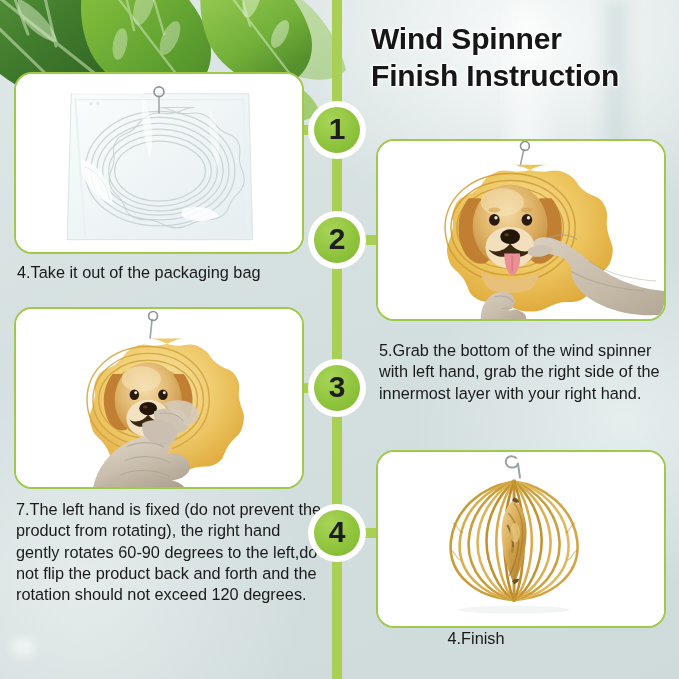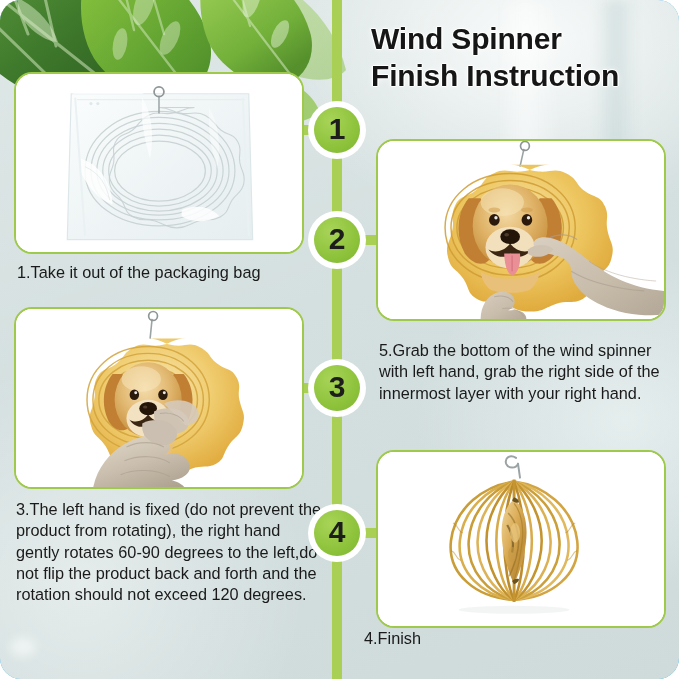--- a/index.html
+++ b/index.html
@@ -10,21 +10,20 @@
     overflow: hidden;
     font-family: "Liberation Sans", sans-serif;
   }
 
   #infographic {
     position: relative;
     width: 679px;
     height: 679px;
     background: #0ea5e9;
     overflow: hidden;
-    border-radius: 21px;
   }
 
   
   .bg-wash {
     position: absolute;
     inset: 0;
     background:
       radial-gradient(ellipse 420px 300px at 78% 6%, rgba(255,255,255,0.85) 0%, rgba(255,255,255,0.0) 62%),
       radial-gradient(ellipse 330px 330px at 12% 86%, rgba(255,255,255,0.42) 0%, rgba(255,255,255,0.0) 68%),
       radial-gradient(ellipse 300px 240px at 92% 62%, rgba(236,243,243,0.75) 0%, rgba(236,243,243,0.0) 70%),
@@ -149,21 +148,21 @@
   
   .caption {
     position: absolute;
     font-size: 16.3px;
     line-height: 1.31;
     color: #1a1a1a;
   }
   #caption-1 { left: 17px;  top: 262px; width: 300px; }
   #caption-2 { left: 379px; top: 340px; width: 292px; }
   #caption-3 { left: 16px;  top: 499px; width: 308px; }
-  #caption-4 { left: 364px; top: 628px; width: 200px; }
+  #caption-4 { left: 376px; top: 628px; width: 200px; text-align: center; }
 </style>
 </head>
 <body>
 
 <div id="infographic">
 
   <div class="bg-wash"></div>
   <div class="bg-streak"></div>
   <div class="bg-streak2"></div>
   <div class="bg-bokeh"></div>
@@ -307,21 +306,21 @@
         <path d="M66,86 C84,92 96,108 98,132 C88,130 74,118 66,100 Z" fill="#ffffff"></path>
         <path d="M70,94 C84,100 92,112 95,128" stroke="#e5edef" stroke-width="1" fill="none"></path>
         <path d="M168,138 C182,132 196,134 206,144 C192,152 176,150 168,144 Z" fill="#ffffff"></path>
         <path d="M128,24 C138,40 140,62 136,86 C130,66 126,44 128,24 Z" fill="#ffffff" opacity="0.75"></path>
         <path d="M196,34 C206,52 208,74 204,96 C198,76 194,54 196,34 Z" fill="#ffffff" opacity="0.5"></path>
       </g>
       <path d="M60,24 L70,164" stroke="#eaf1f2" stroke-width="2" fill="none"></path>
       <path d="M230,24 L236,164" stroke="#eaf1f2" stroke-width="2" fill="none"></path>
     </svg>
   </div>
-  <div class="caption" id="caption-1">1.Take it out of the packaging bag</div>
+  <div class="caption" id="caption-1">4.Take it out of the packaging bag</div>
 
   <div class="panel" style="left:376px; top:139px; width:290px; height:182px;">
     <svg class="panel-art" viewBox="0 0 290 182" preserveAspectRatio="xMidYMid meet">
       <defs>
         <radialGradient id="goldr2" cx="45%" cy="38%" r="62%">
           <stop offset="0%" stop-color="#f7e2a8"></stop>
           <stop offset="55%" stop-color="#eec863"></stop>
           <stop offset="100%" stop-color="#e0ab3d"></stop>
         </radialGradient>
         <linearGradient id="handg2" x1="0" y1="0" x2="1" y2="1">
@@ -474,21 +473,21 @@
         <path d="M128,116 C140,110 156,112 162,122 C166,130 160,138 150,138 C138,138 128,130 128,120 Z" fill="#cabfb0"></path>
         <g stroke="#a99d8d" stroke-width="1.1" fill="none" opacity="0.6">
           <path d="M112,140 C124,134 140,134 150,140"></path>
           <path d="M110,154 C124,148 144,148 156,156"></path>
           <path d="M106,168 C120,162 142,162 156,170"></path>
           <path d="M146,106 C156,104 166,108 170,114"></path>
         </g>
       </g>
     </svg>
   </div>
-  <div class="caption" id="caption-3">3.The left hand is fixed (do not prevent the product from rotating), the right hand gently rotates 60-90 degrees to the left,do not flip the product back and forth and the rotation should not exceed 120 degrees.</div>
+  <div class="caption" id="caption-3">7.The left hand is fixed (do not prevent the product from rotating), the right hand gently rotates 60-90 degrees to the left,do not flip the product back and forth and the rotation should not exceed 120 degrees.</div>
 
   <div class="panel" style="left:376px; top:450px; width:290px; height:178px;">
     <svg class="panel-art" viewBox="0 0 290 178" preserveAspectRatio="xMidYMid meet">
       <defs>
         <linearGradient id="ringg" x1="0" y1="0" x2="1" y2="0">
           <stop offset="0%" stop-color="#c79a33"></stop>
           <stop offset="35%" stop-color="#e9c469"></stop>
           <stop offset="65%" stop-color="#d4a845"></stop>
           <stop offset="100%" stop-color="#b8872a"></stop>
         </linearGradient>

